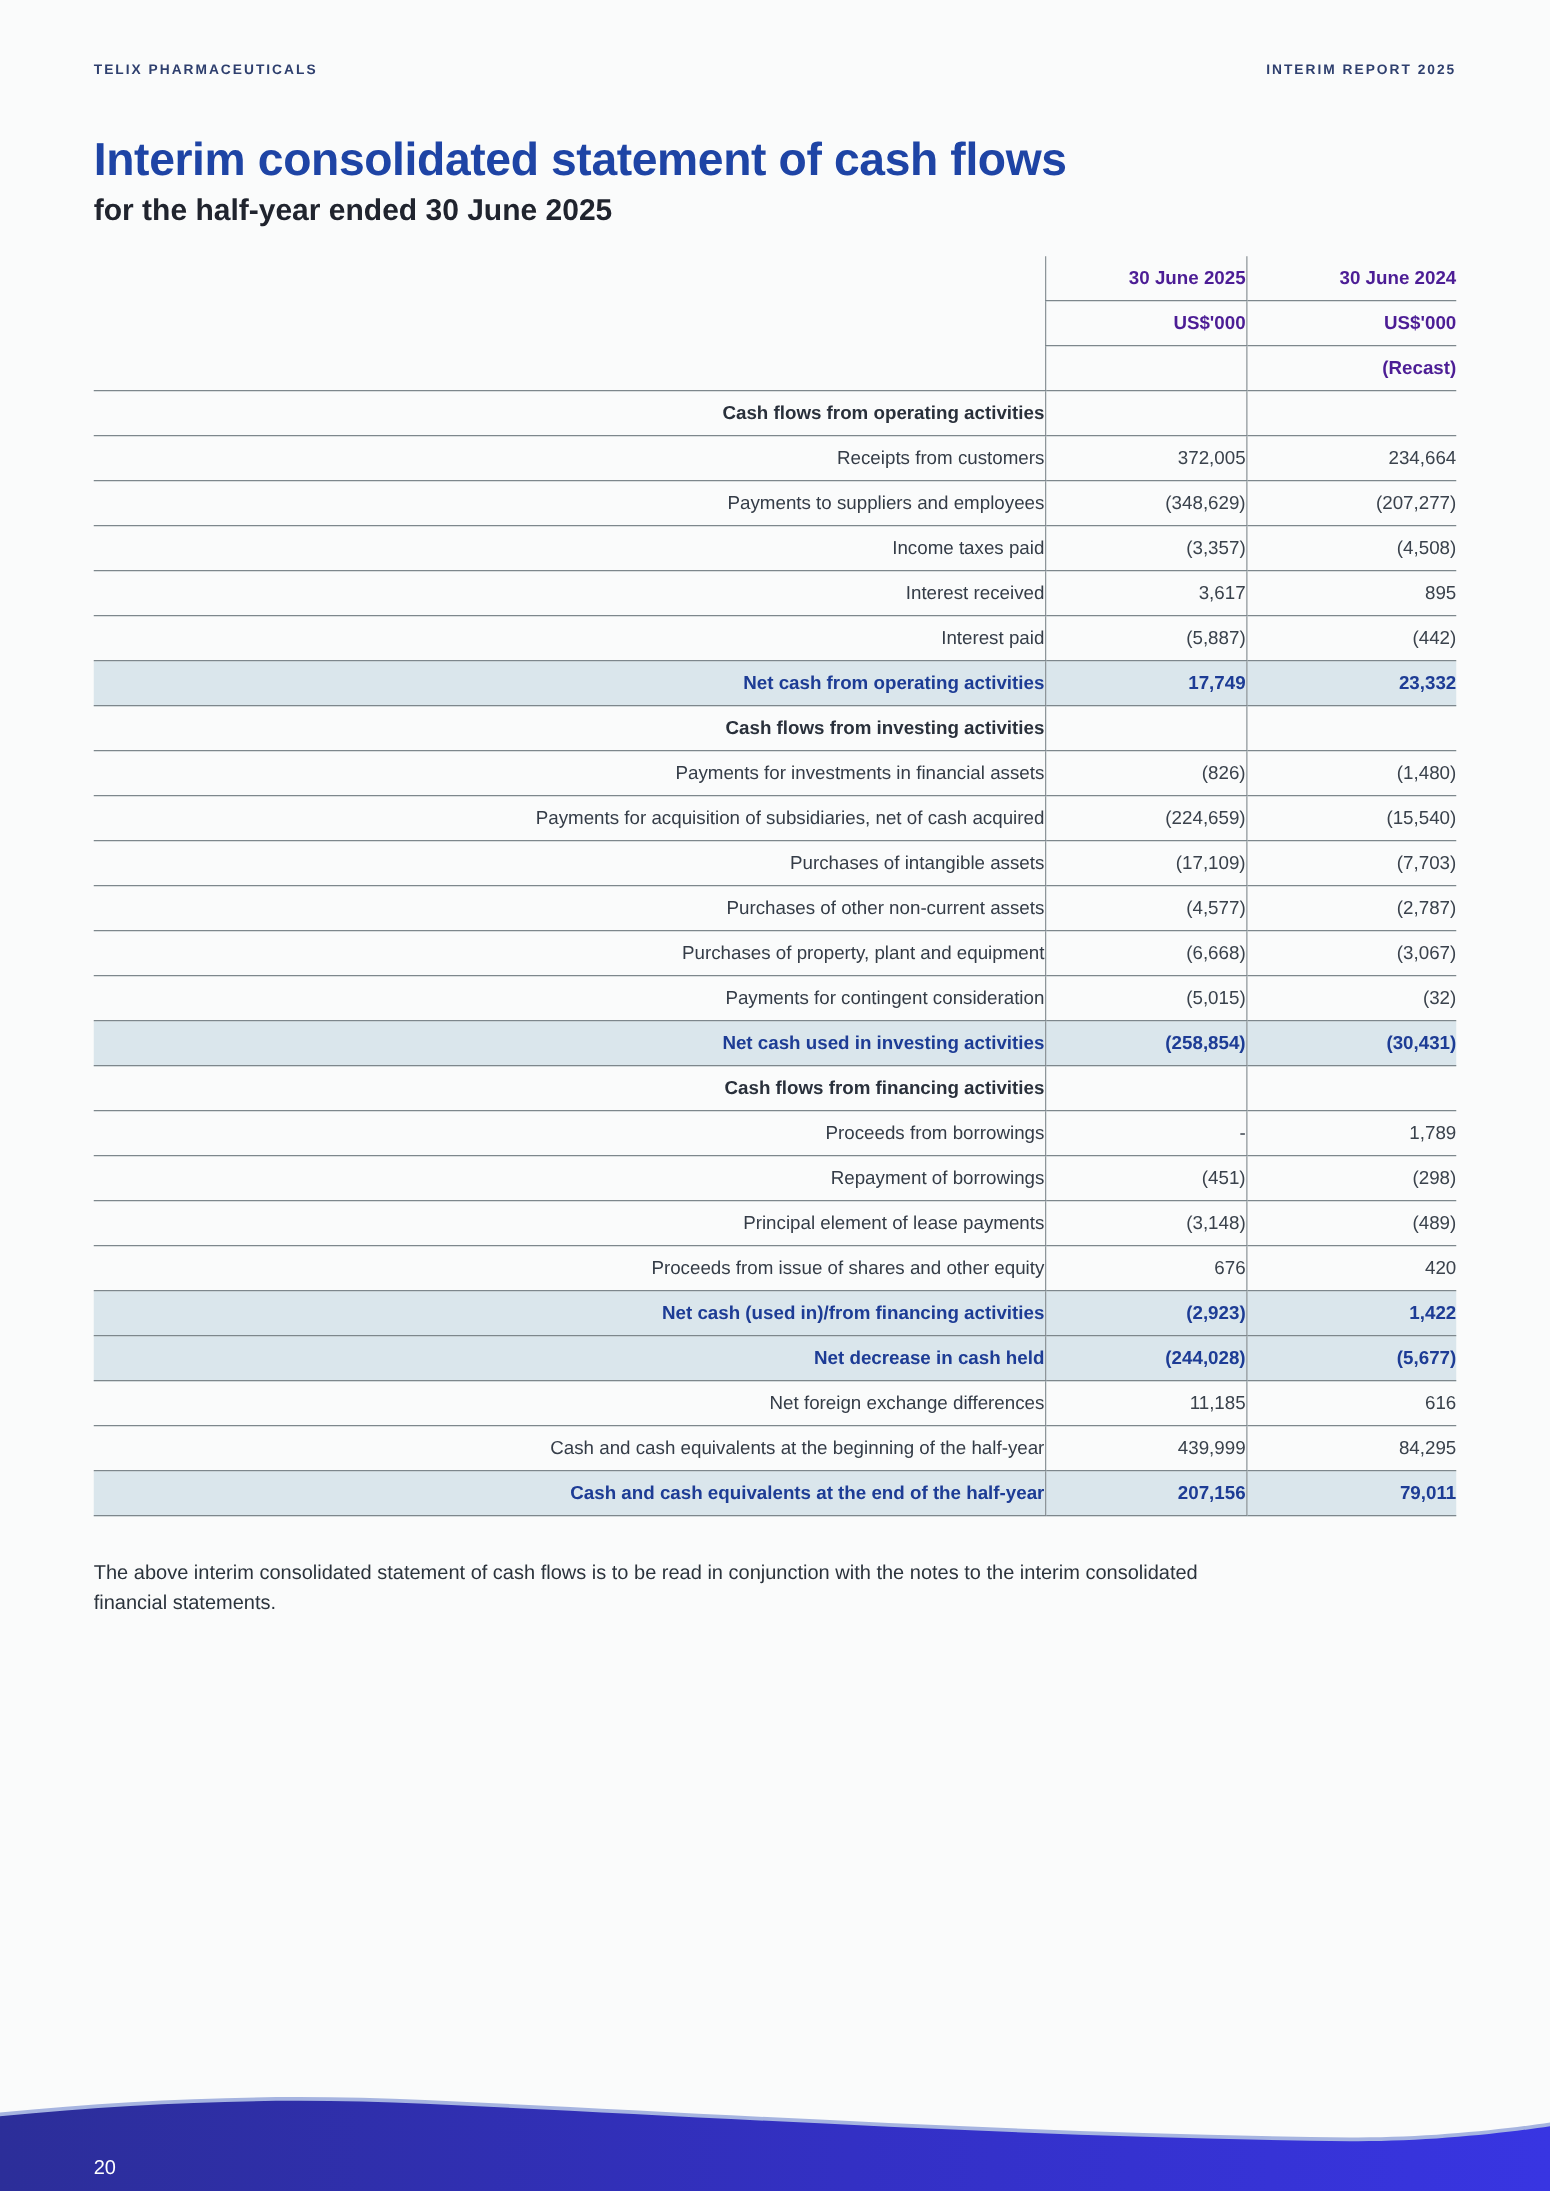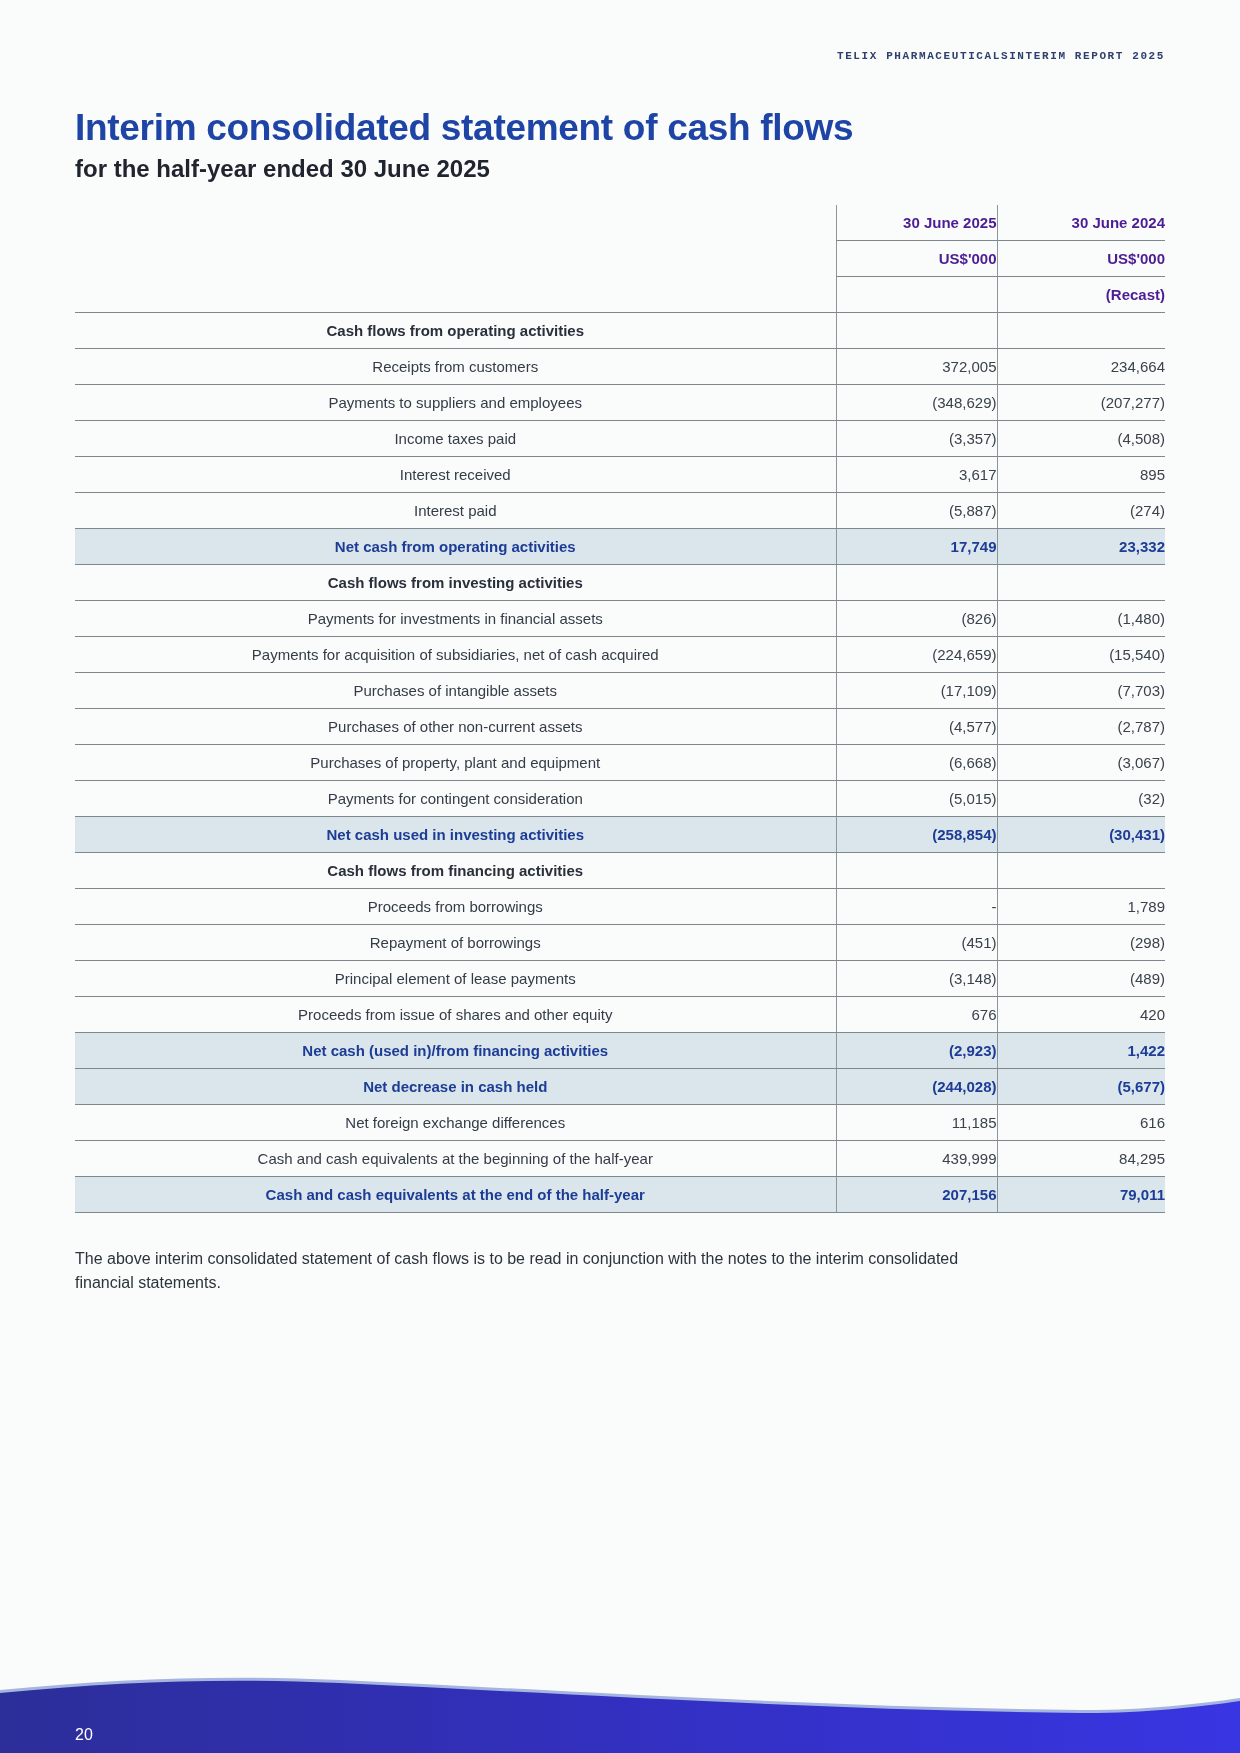--- a/index.html
+++ b/index.html
@@ -14,26 +14,25 @@
     width:1240px;height:1753px;
     overflow:hidden;
     background:#fafbfb;
   }
   .content{
     padding:0 75px;
   }
   .topbar{
     padding-top:50px;
     display:flex;
-    justify-content:flex-end;
+    justify-content:space-between;
     font-size:11px;
     font-weight:700;
     letter-spacing:1.6px;
     color:#2e3f6e;
-    font-family:Liberation Mono, monospace;
   }
   h1.title{
     margin:46px 0 0 0;
     font-size:37px;
     line-height:1.08;
     font-weight:700;
     color:#1e44a5;
     letter-spacing:-0.3px;
   }
   h2.subtitle{
@@ -51,21 +50,21 @@
   table.cf td{
     height:36px;
     font-size:15px;
     vertical-align:middle;
     padding:0;
     box-sizing:border-box;
   }
   col.c-label{width:761px;}
   col.c-v1{width:161px;}
   col.c-v2{width:168px;}
-  td.l{ text-align:center; padding-left:12px; color:#343c47;}
+  td.l{ text-align:right; padding-left:12px; color:#343c47;}
   td.v{
     text-align:right;
     padding-right:13px;
     color:#3a424c;
     border-left:1px solid #8d9599;
   }
   thead td.v{
     font-weight:700;
     color:#4c1d95;
     border-bottom:1px solid #7d878c;
@@ -167,21 +166,21 @@
             <td class="v">(4,508)</td>
           </tr>
           <tr class="item">
             <td class="l">Interest received</td>
             <td class="v">3,617</td>
             <td class="v">895</td>
           </tr>
           <tr class="item">
             <td class="l">Interest paid</td>
             <td class="v">(5,887)</td>
-            <td class="v">(274)</td>
+            <td class="v">(442)</td>
           </tr>
           <tr class="total">
             <td class="l">Net cash from operating activities</td>
             <td class="v">17,749</td>
             <td class="v">23,332</td>
           </tr>
           <tr class="section">
             <td class="l">Cash flows from investing activities</td>
             <td class="v"></td>
             <td class="v"></td>

